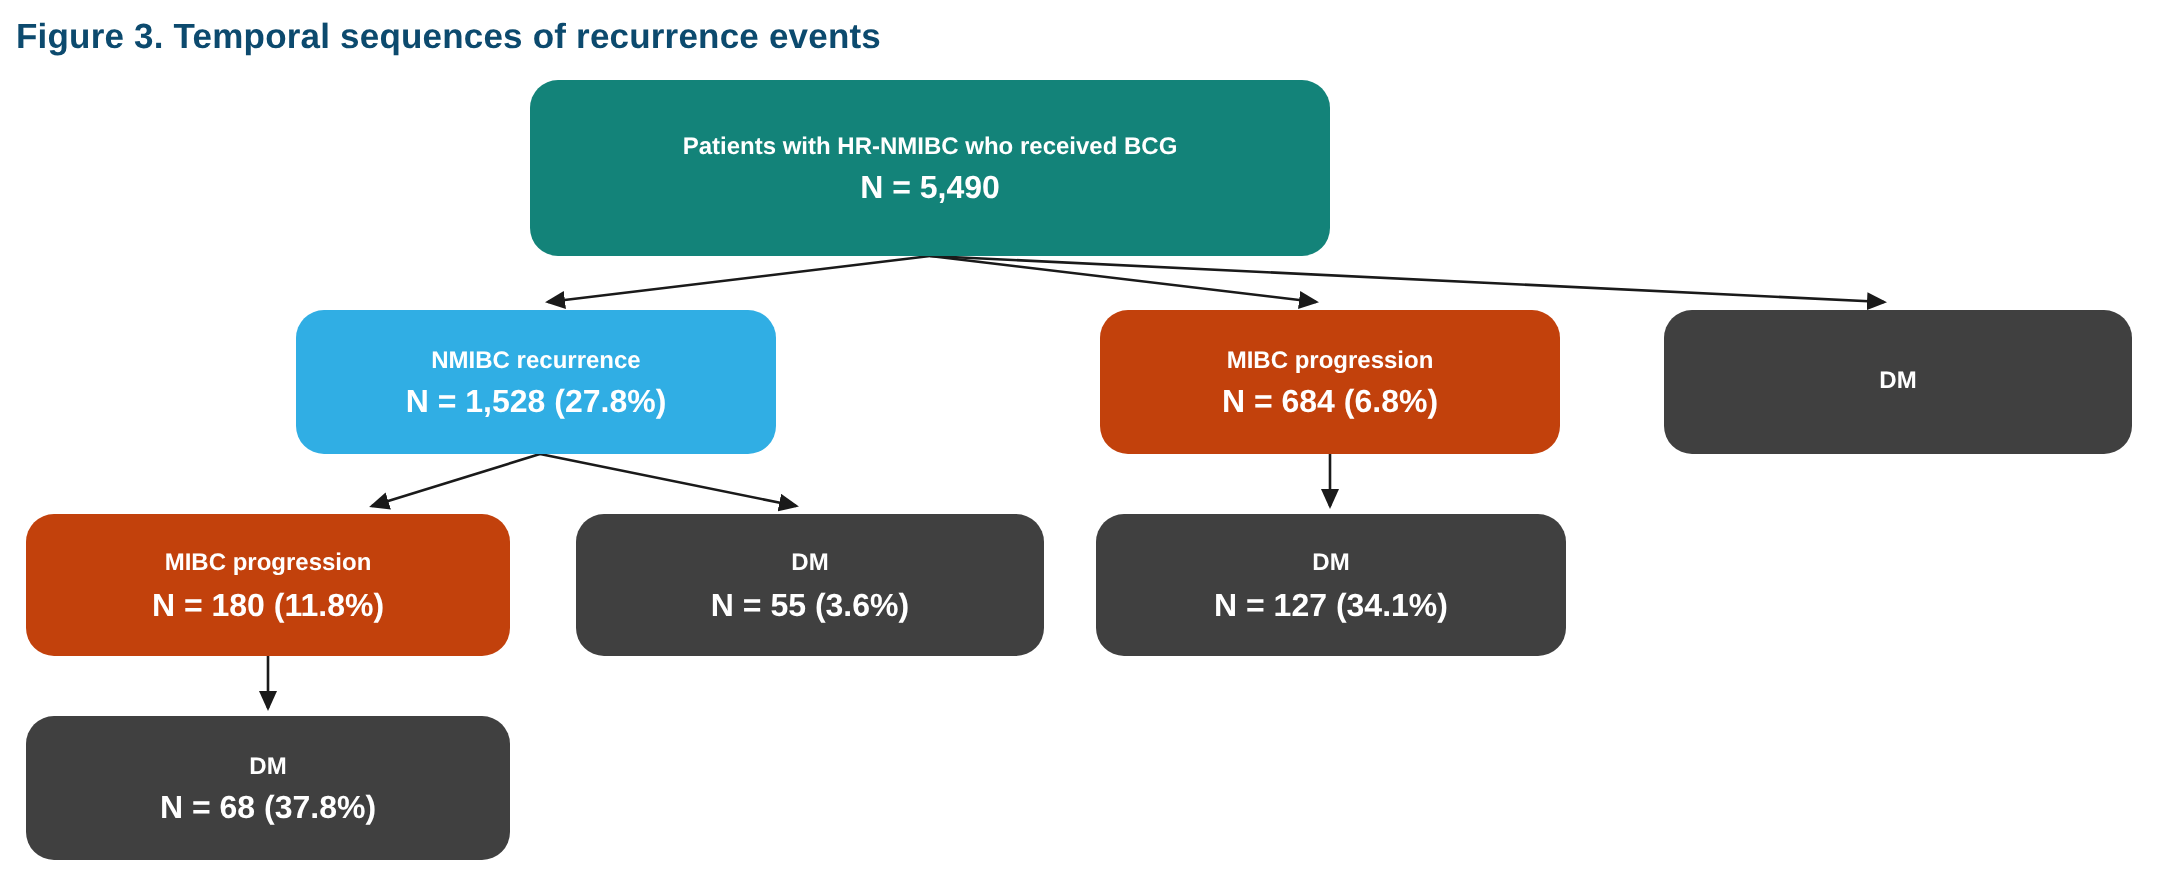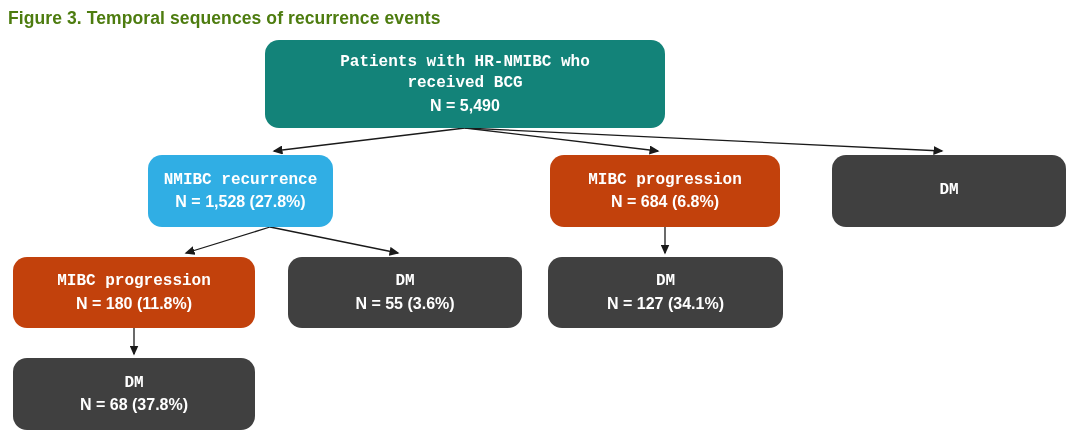--- a/index.html
+++ b/index.html
@@ -10,50 +10,50 @@
     background: #ffffff;
     font-family: "Liberation Sans", sans-serif;
     overflow: hidden;
   }
   .fig-title {
     position: absolute;
     left: 8px;
     top: 8px;
     font-size: 17.5px;
     font-weight: bold;
-    color: #4d7c0f;
+    color: #0c4a6e;
     letter-spacing: 0.1px;
   }
   .arrow-layer {
     position: absolute;
     left: 0; top: 0;
     width: 1080px; height: 437px;
     pointer-events: none;
   }
   .node {
     position: absolute;
     border-radius: 14px;
     color: #ffffff;
     display: flex;
     flex-direction: column;
     justify-content: center;
     align-items: center;
     text-align: center;
     box-sizing: border-box;
   }
-  .node .box-title { font-weight: bold; font-size: 16px; line-height: 21.5px; font-family: Liberation Mono, monospace; }
+  .node .box-title { font-weight: bold; font-size: 12px; line-height: 21.5px; }
   .node .box-value { font-weight: bold; font-size: 16px; line-height: 21.5px; }
   .teal  { background: #138379; }
   .lblue { background: #30AEE4; }
   .blue  { background: #c2410c; }
   .navy  { background: #404040; }
 
   #n-root  { left: 265px; top: 40px;  width: 400px; height: 88px; }
   #n-root .box-title { max-width: 310px; }
-  #n-nmibc { left: 148px; top: 155px; width: 185px; height: 72px; }
+  #n-nmibc { left: 148px; top: 155px; width: 240px; height: 72px; }
   #n-mibc1 { left: 550px; top: 155px; width: 230px; height: 72px; }
   #n-dm1   { left: 832px; top: 155px; width: 234px; height: 72px; }
   #n-mibc2 { left: 13px;  top: 257px; width: 242px; height: 71px; }
   #n-dm2   { left: 288px; top: 257px; width: 234px; height: 71px; }
   #n-dm3   { left: 548px; top: 257px; width: 235px; height: 71px; }
   #n-dm4   { left: 13px;  top: 358px; width: 242px; height: 72px; }
 </style>
 </head>
 <body>
 

